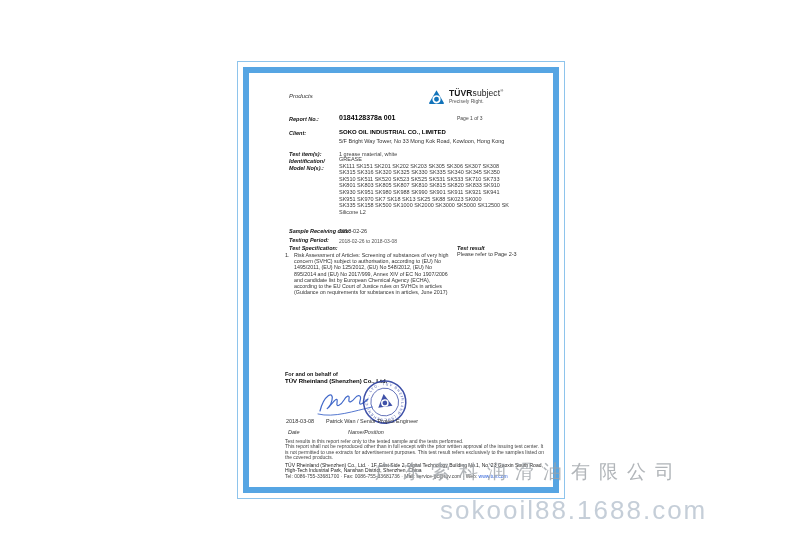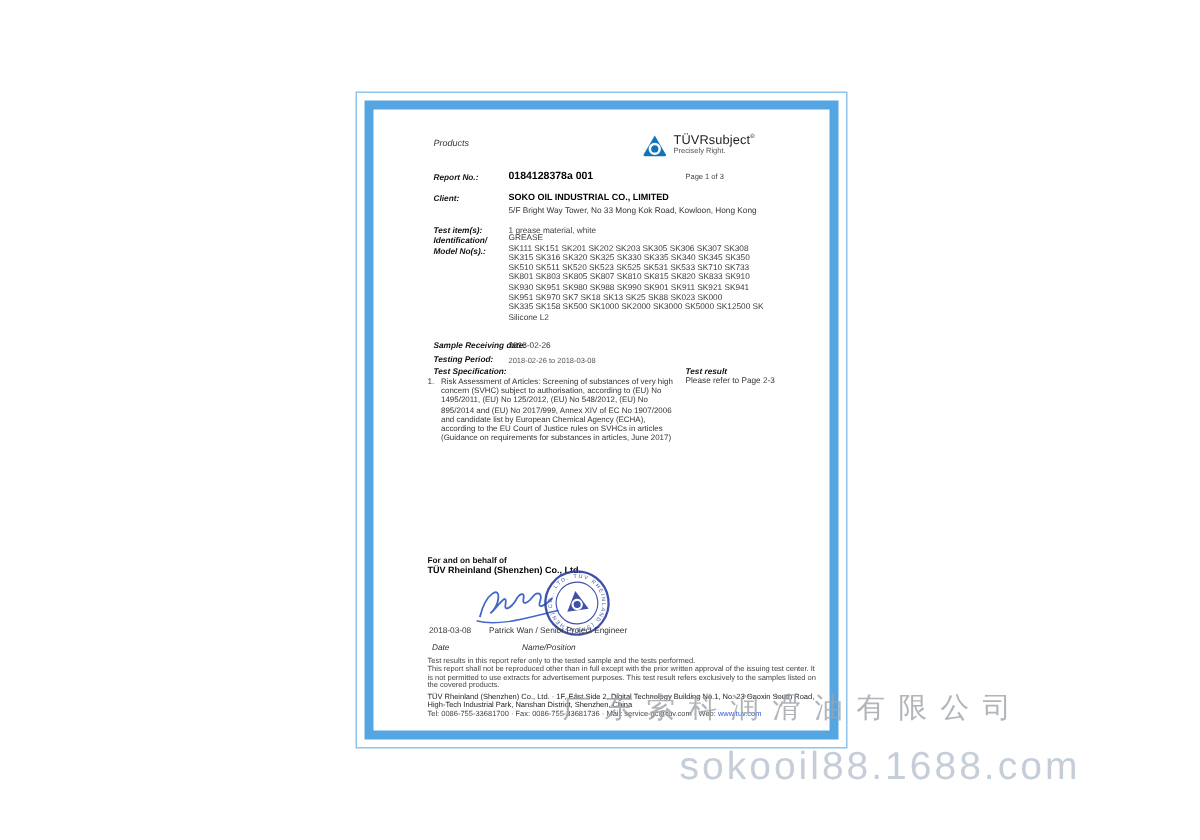--- a/index.html
+++ b/index.html
@@ -10,21 +10,21 @@
                  border:1px solid #8ec4ec;box-sizing:border-box;}
   .frame{position:absolute;left:243px;top:67px;width:316px;height:426px;
          border:6px solid #56a5e3;background:#fff;box-sizing:border-box;}
   .t{position:absolute;white-space:nowrap;}
   .lbl{font-weight:bold;font-style:italic;font-size:5.5px;color:#111;}
   
   .products{left:289px;top:93px;font-size:6px;font-style:italic;color:#333;}
   .logo{left:428px;top:89px;display:flex;align-items:flex-start;gap:4px;}
   .logo-txt{display:flex;flex-direction:column;line-height:1.1;}
   .brand{font-size:8.5px;color:#1b1b1b;letter-spacing:0.1px;}
-  .brand .bb{font-weight:normal;}
+  .brand .bb{font-weight:bold;}
   .brand sup{font-size:4px;}
   .tagline{font-size:5px;color:#555;margin-top:1px;}
   
   .report-no-label{left:289px;top:116px;}
   .report-no{left:339px;top:114px;font-size:7px;font-weight:bold;color:#000;}
   .page-ind{left:457px;top:115px;font-size:5px;color:#444;}
   .client-label{left:289px;top:130px;}
   .client-name{left:339px;top:129px;font-size:6px;font-weight:bold;color:#000;}
   .client-addr{left:339px;top:138px;font-size:5.5px;color:#333;}
   .item-label{left:289px;top:151px;}
@@ -54,21 +54,21 @@
   .namepos-label{left:348px;top:429px;font-size:5.5px;font-style:italic;color:#333;}
   
   .footer{position:absolute;left:285px;top:439px;width:262px;font-size:5px;
           line-height:5.4px;color:#444;}
   .footer .addr{color:#222;margin-top:2px;}
   .footer .contact{margin-top:1px;}
   .weblink{color:#2b5fd9;}
   
   .wm1{left:375px;top:459px;font-size:19px;letter-spacing:9px;
        color:rgba(158,163,168,0.8);}
-  .wm2{left:453px;top:495px;font-size:26px;letter-spacing:2px;
+  .wm2{left:440px;top:495px;font-size:26px;letter-spacing:2px;
        color:rgba(187,198,209,0.85);}
 </style>
 </head>
 <body>
 
 <div class="stage">
 
   <div class="frame-outline"></div>
   <div class="frame"></div>
 

